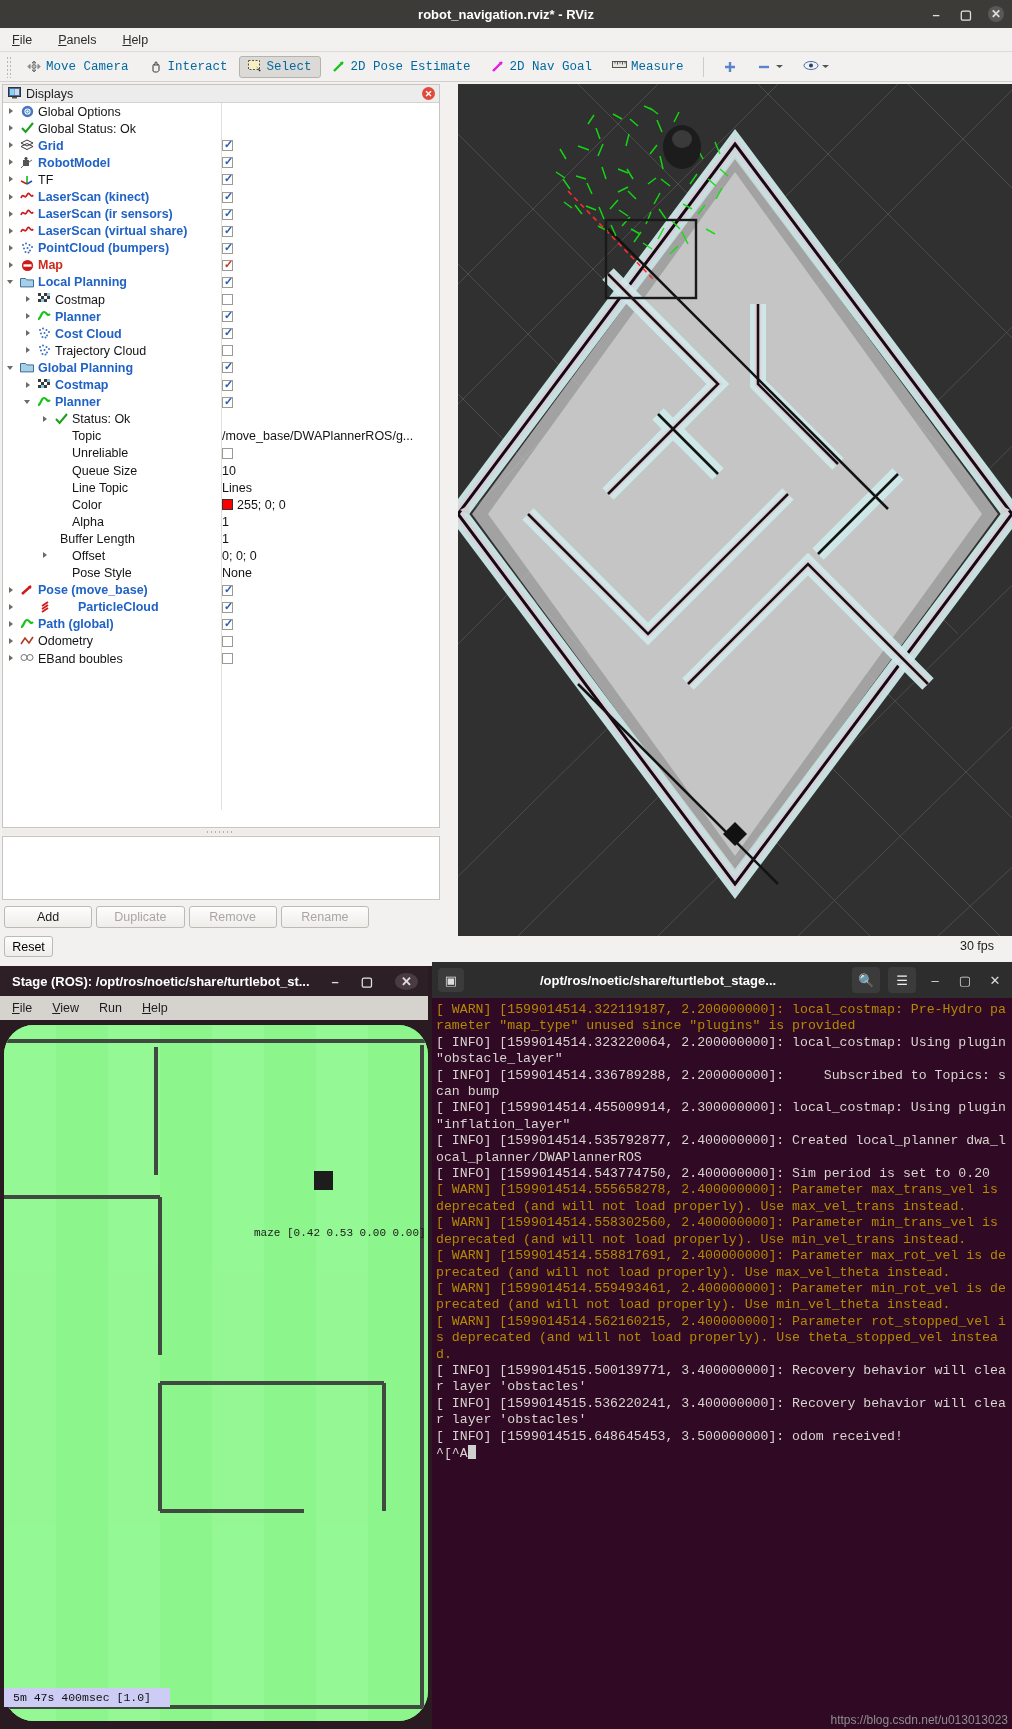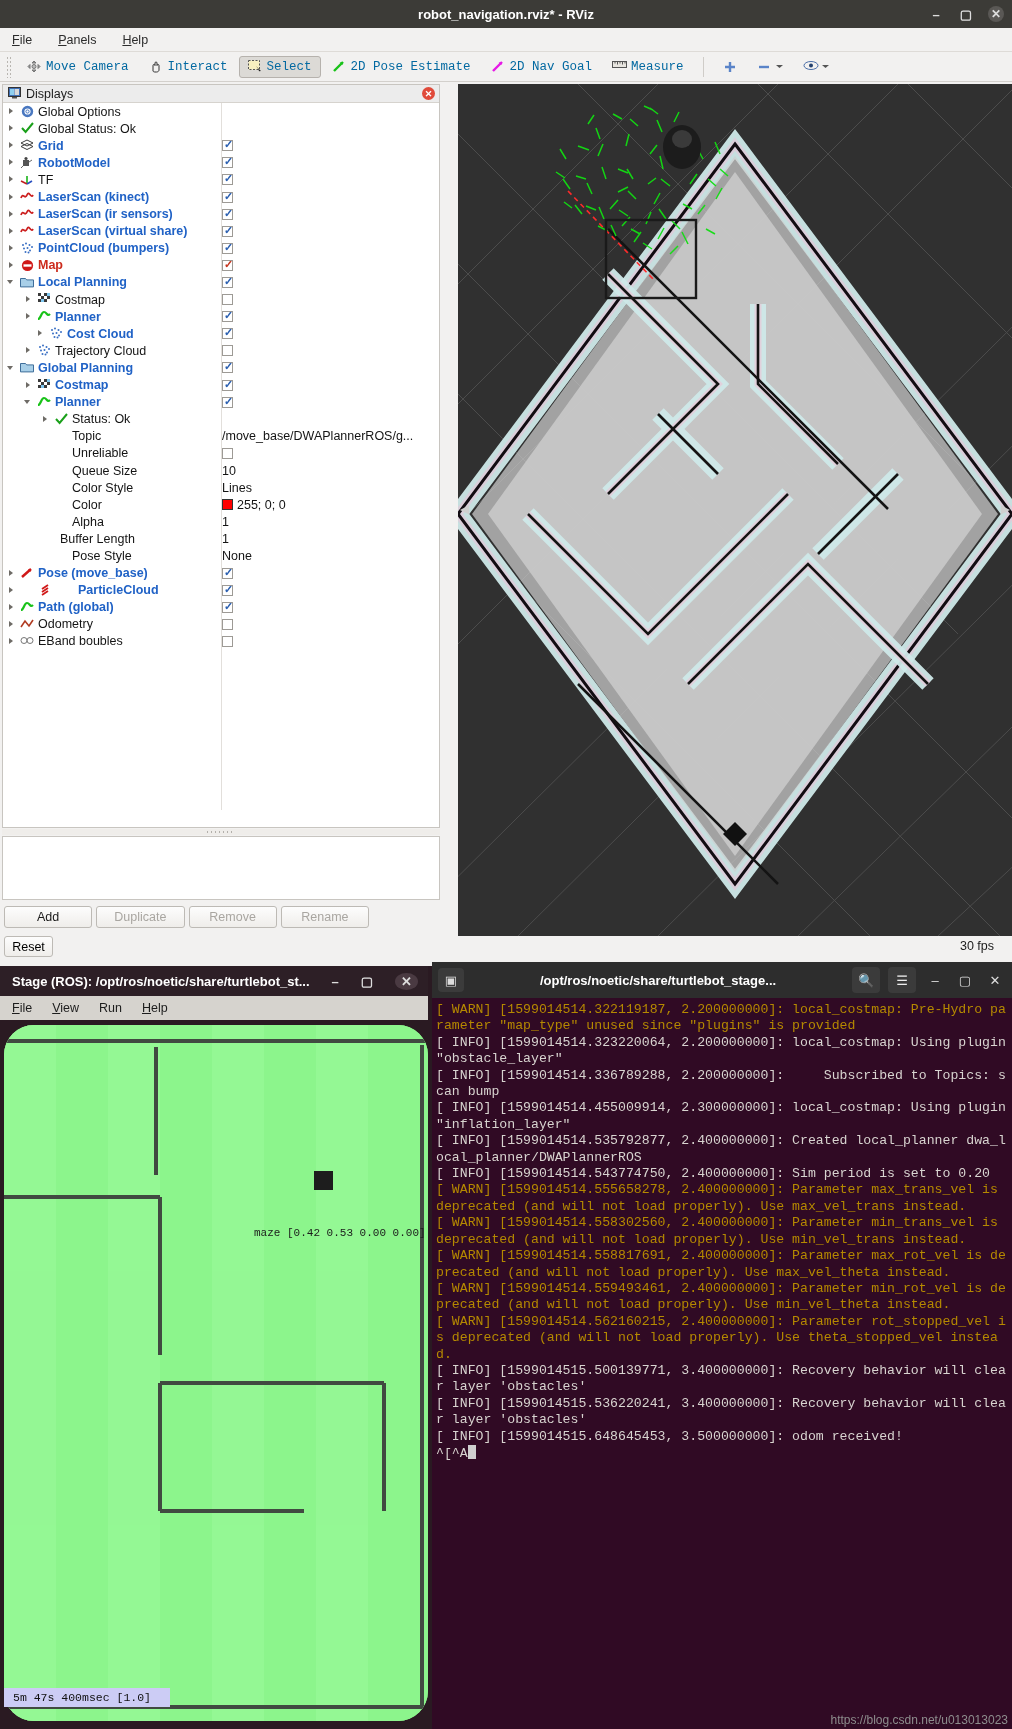--- a/index.html
+++ b/index.html
@@ -408,21 +408,21 @@
             <span class="ico"><svg width="14" height="11" viewBox="0 0 14 11">
                 <path d="M1 9c3 0 3-7 6-7s3 5 6 2" fill="none" stroke="#19c219" stroke-width="2.2"></path>
               </svg></span>
             <span class="lbl-blue">Planner</span>
           </div>
           <div class="tval">
             <span class="cb on"></span>
           </div>
         </div>
         <div class="trow">
-          <div class="tname" style="padding-left: 21px; margin-left: 12px;">
+          <div class="tname" style="padding-left: 21px;">
             <span class="arrow right"></span>
             <span class="ico"><svg width="13" height="12" viewBox="0 0 13 12">
                 <g fill="#3a6fc4">
                   <circle cx="2" cy="3" r="1"></circle>
                   <circle cx="5" cy="1.5" r="1"></circle>
                   <circle cx="8.5" cy="3" r="1"></circle>
                   <circle cx="11" cy="5" r="1"></circle>
                   <circle cx="3" cy="6.5" r="1"></circle>
                   <circle cx="6.5" cy="6" r="1"></circle>
                   <circle cx="9" cy="8.5" r="1"></circle>
@@ -538,21 +538,21 @@
             <span class="arrow"></span>
             <span class="ico"></span>
             <span class="lbl-plain">Queue Size</span>
           </div>
           <div class="tval">10</div>
         </div>
         <div class="trow">
           <div class="tname" style="padding-left: 38px;">
             <span class="arrow"></span>
             <span class="ico"></span>
-            <span class="lbl-plain">Color Style</span>
+            <span class="lbl-plain">Line Topic</span>
           </div>
           <div class="tval">Lines</div>
         </div>
         <div class="trow">
           <div class="tname" style="padding-left: 38px;">
             <span class="arrow"></span>
             <span class="ico"></span>
             <span class="lbl-plain">Color</span>
           </div>
           <div class="tval">
@@ -568,20 +568,28 @@
           </div>
           <div class="tval">1</div>
         </div>
         <div class="trow">
           <div class="tname" style="padding-left: 26px;">
             <span class="arrow"></span>
             <span class="ico"></span>
             <span class="lbl-plain">Buffer Length</span>
           </div>
           <div class="tval">1</div>
+        </div>
+        <div class="trow">
+          <div class="tname" style="padding-left: 38px;">
+            <span class="arrow right"></span>
+            <span class="ico"></span>
+            <span class="lbl-plain">Offset</span>
+          </div>
+          <div class="tval">0; 0; 0</div>
         </div>
         <div class="trow">
           <div class="tname" style="padding-left: 38px;">
             <span class="arrow"></span>
             <span class="ico"></span>
             <span class="lbl-plain">Pose Style</span>
           </div>
           <div class="tval">None</div>
         </div>
         <div class="trow">

